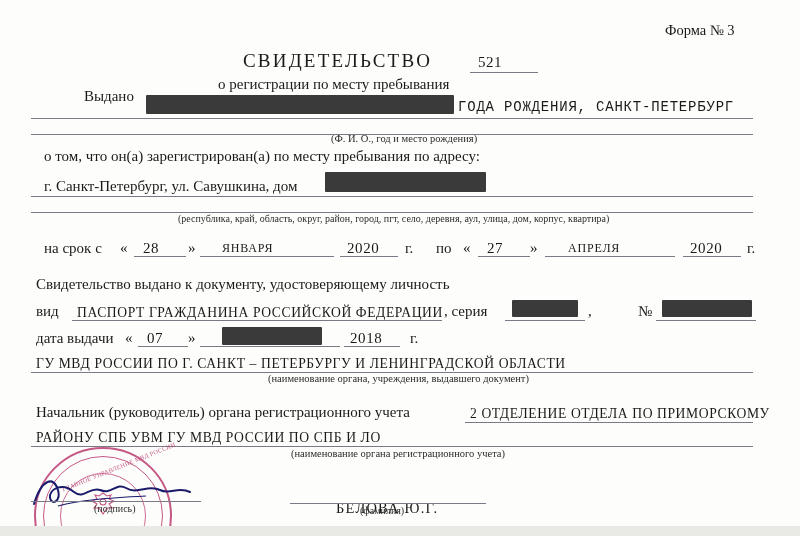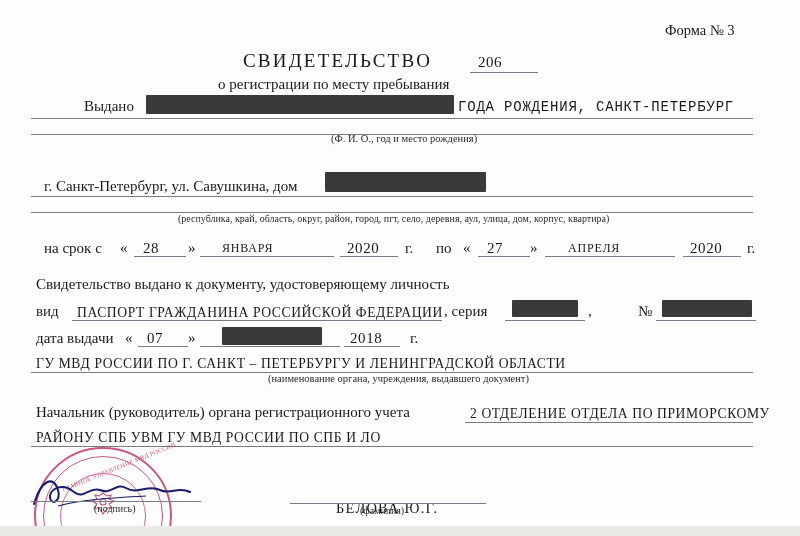--- a/index.html
+++ b/index.html
@@ -112,32 +112,33 @@
   }
 </style>
 </head>
 <body>
 
 <div id="page">
 
   <div class="t form-no" style="left:665px; top:22px;">Форма № 3</div>
 
   <div class="t title-main" style="left:243px; top:50px;">СВИДЕТЕЛЬСТВО</div>
-  <div class="t num-274" style="left:478px; top:54px;">206</div>
+  <div class="t num-274" style="left:478px; top:54px;">521</div>
   <div class="line" style="left:470px; top:72px; width:68px;"></div>
   <div class="t title-sub" style="left:218px; top:76px;">о регистрации по месту пребывания</div>
 
-  <div class="t body-txt" style="left:84px; top:98px;text-align:center;">Выдано</div>
+  <div class="t body-txt" style="left:84px; top:88px;text-align:center;">Выдано</div>
   <div class="redact" style="left:146px; top:95px; width:308px; height:19px;"></div>
   <div class="t body-txt spaced" style="left:458px; top:99px; font-size:14px;">ГОДА РОЖДЕНИЯ, САНКТ-ПЕТЕРБУРГ</div>
   <div class="line" style="left:31px; top:118px; width:722px;"></div>
 
   <div class="t caption" style="left:331px; top:133px;">(Ф. И. О., год и место рождения)</div>
   <div class="line" style="left:31px; top:134px; width:722px;"></div>
 
+  <div class="t body-txt" style="left:44px; top:148px;">о том, что он(а) зарегистрирован(а) по месту пребывания по адресу:</div>
 
   <div class="t body-txt" style="left:44px; top:178px;">г. Санкт-Петербург, ул. Савушкина, дом</div>
   <div class="redact" style="left:325px; top:172px; width:161px; height:20px;"></div>
   <div class="line" style="left:31px; top:196px; width:722px;"></div>
 
   <div class="line" style="left:31px; top:212px; width:722px;"></div>
   <div class="t caption-wide" style="left:178px; top:213px;">(республика, край, область, округ, район, город, пгт, село, деревня, аул, улица, дом, корпус, квартира)</div>
 
   <div class="t body-txt" style="left:44px; top:240px;">на срок с</div>
   <div class="t body-txt" style="left:120px; top:240px;">«</div>
@@ -186,20 +187,21 @@
 
   <div class="t docline" style="left:36px; top:356px;">ГУ  МВД  РОССИИ  ПО  Г. САНКТ – ПЕТЕРБУРГУ  И  ЛЕНИНГРАДСКОЙ ОБЛАСТИ</div>
   <div class="line" style="left:31px; top:372px; width:722px;"></div>
   <div class="t caption" style="left:268px; top:373px;">(наименование органа, учреждения, выдавшего документ)</div>
 
   <div class="t body-txt" style="left:36px; top:404px;">Начальник (руководитель) органа регистрационного учета</div>
   <div class="t docline" style="left:470px; top:406px;">2 ОТДЕЛЕНИЕ ОТДЕЛА  ПО ПРИМОРСКОМУ</div>
   <div class="line" style="left:465px; top:422px; width:288px;"></div>
   <div class="t docline" style="left:36px; top:430px;">РАЙОНУ СПБ УВМ  ГУ  МВД РОССИИ  ПО СПБ  И  ЛО</div>
   <div class="line" style="left:31px; top:446px; width:722px;"></div>
+  <div class="t caption" style="left:291px; top:448px;">(наименование органа регистрационного учета)</div>
 
   <div id="stamp">
     <div class="stamp-txt" style="left:22px; top:14px; transform:rotate(-22deg);">ГЛАВНОЕ УПРАВЛЕНИЕ МВД РОССИИ</div>
     <div class="stamp-eagle">
       <svg width="34" height="34" viewBox="0 0 34 34" aria-hidden="true">
         <g fill="none" stroke="#b9346a" stroke-width="1.1">
           <path d="M17 6 L13 9 L9 8 L11 12 L6 14 L11 17 L8 21 L13 21 L17 27 L21 21 L26 21 L23 17 L28 14 L23 12 L25 8 L21 9 Z"></path>
           <circle cx="17" cy="15" r="3"></circle>
         </g>
       </svg>

